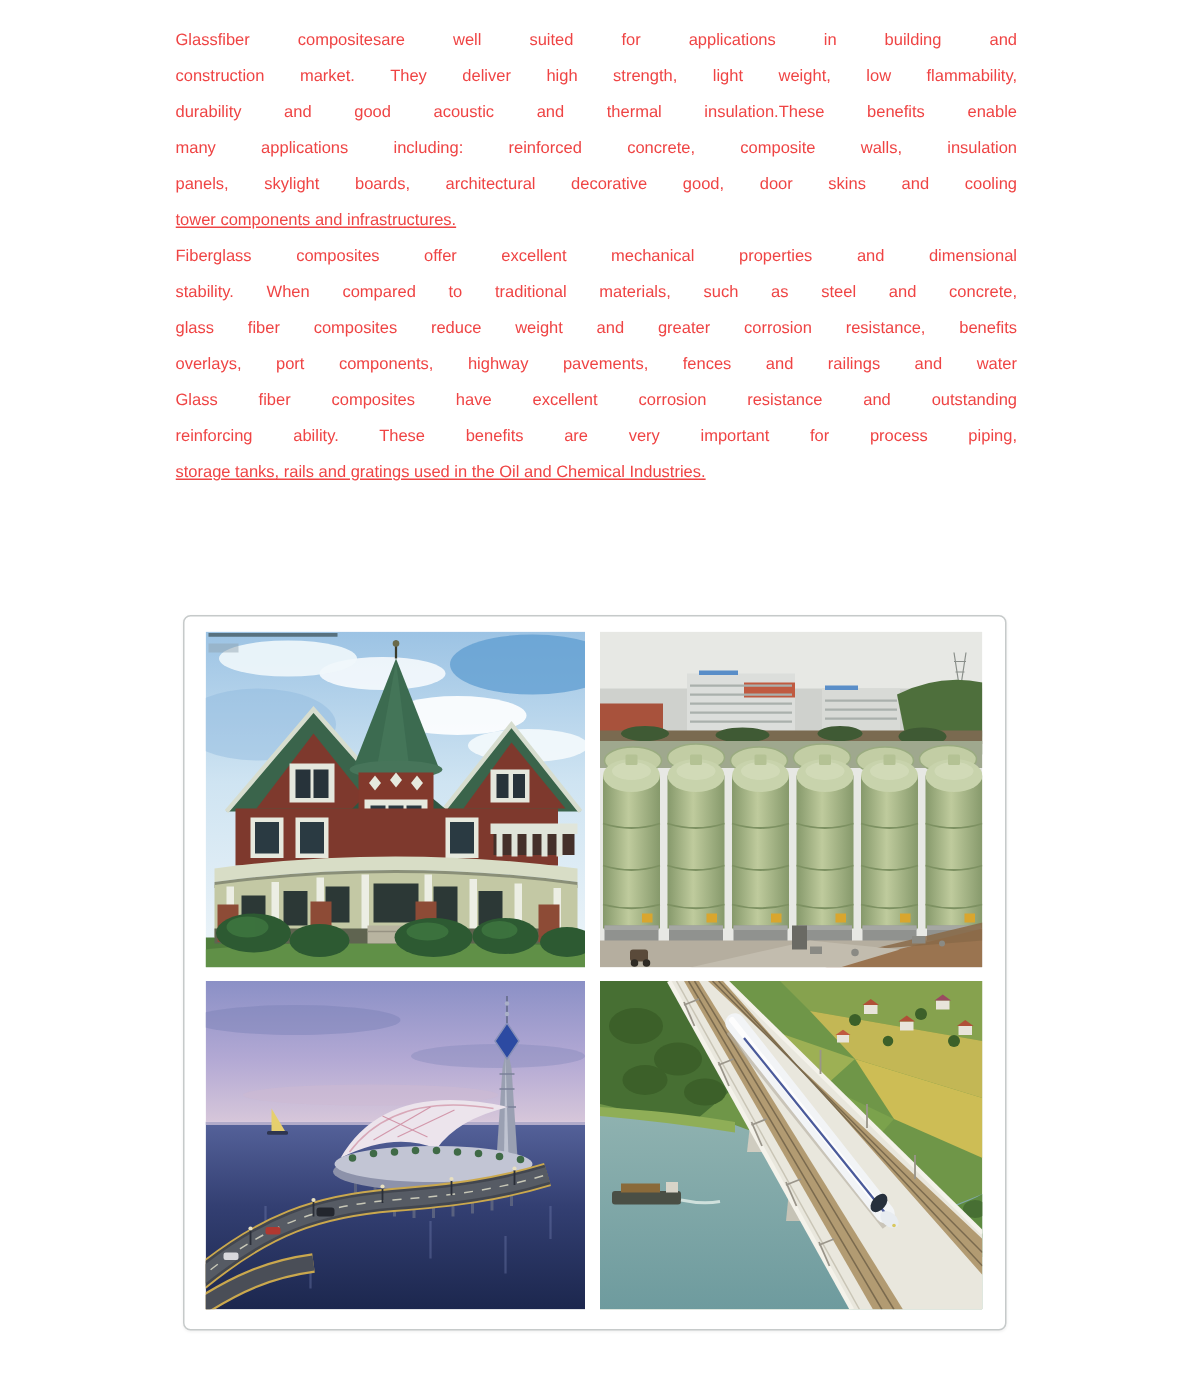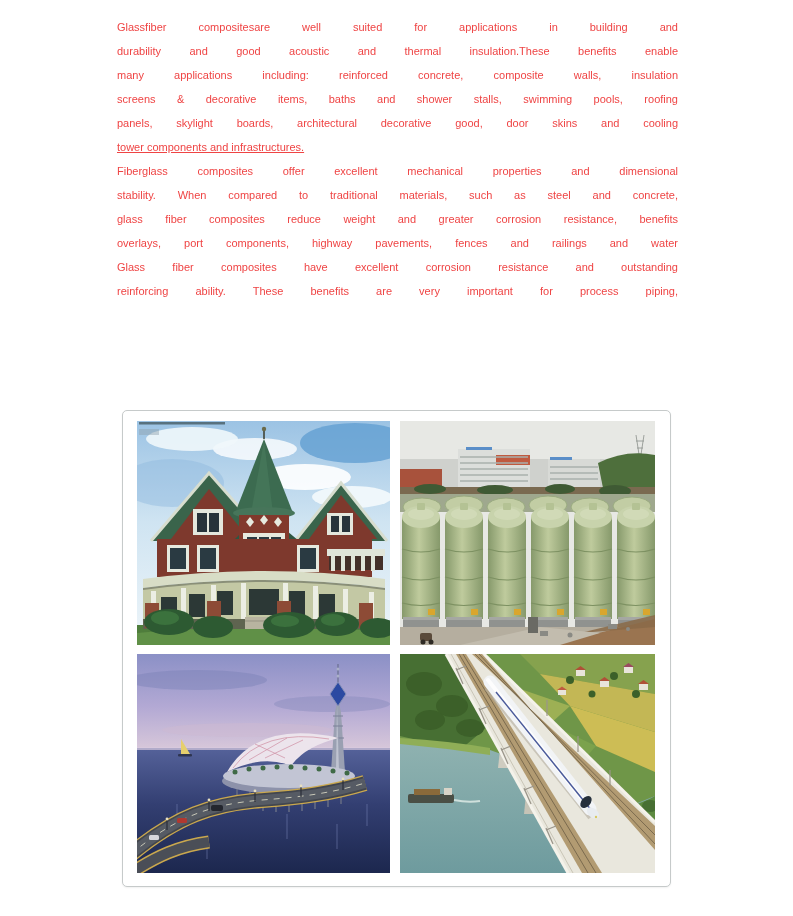--- a/index.html
+++ b/index.html
@@ -26,33 +26,34 @@
   .ph4 { left:277px; top:243px; width:255px; height:219px; }
 </style>
 </head>
 <body>
 
 <div class="page">
 
   <div class="body-text">
       <div class="para">
         <div class="line">Glassfiber compositesare well suited for applications in building and</div>
+        <div class="line">construction market. They deliver high strength, light weight, low flammability,</div>
         <div class="line">durability and good acoustic and thermal insulation.These benefits enable</div>
         <div class="line">many applications including: reinforced concrete, composite walls, insulation</div>
-        <div class="line">screens &amp; decorative items, baths and shower stalls, swimming pools, roofing</div>
         <div class="line">panels, skylight boards, architectural decorative good, door skins and cooling</div>
         <div class="line last">tower components and infrastructures.</div>
       </div>
       <div class="para">
         <div class="line">Fiberglass composites offer excellent mechanical properties and dimensional</div>
         <div class="line">stability. When compared to traditional materials, such as steel and concrete,</div>
         <div class="line">glass fiber composites reduce weight and greater corrosion resistance, benefits</div>
         <div class="line">overlays, port components, highway pavements, fences and railings and water</div>
         <div class="line">Glass fiber composites have excellent corrosion resistance and outstanding</div>
         <div class="line">reinforcing ability. These benefits are very important for process piping,</div>
+        <div class="line last">storage tanks, rails and gratings used in the Oil and Chemical Industries.</div>
       </div>
     </div>
 
   <div class="gallery">
 
     <div class="photo ph1" role="img" aria-label="Victorian mansion with green turret roof, red brick walls and white wrap-around porch under a blue sky">
       <svg viewBox="0 0 253 224" preserveAspectRatio="none">
         <defs>
           <linearGradient id="hsky" x1="0" y1="0" x2="0" y2="1">
             <stop offset="0" stop-color="#9cc3e4"></stop>

